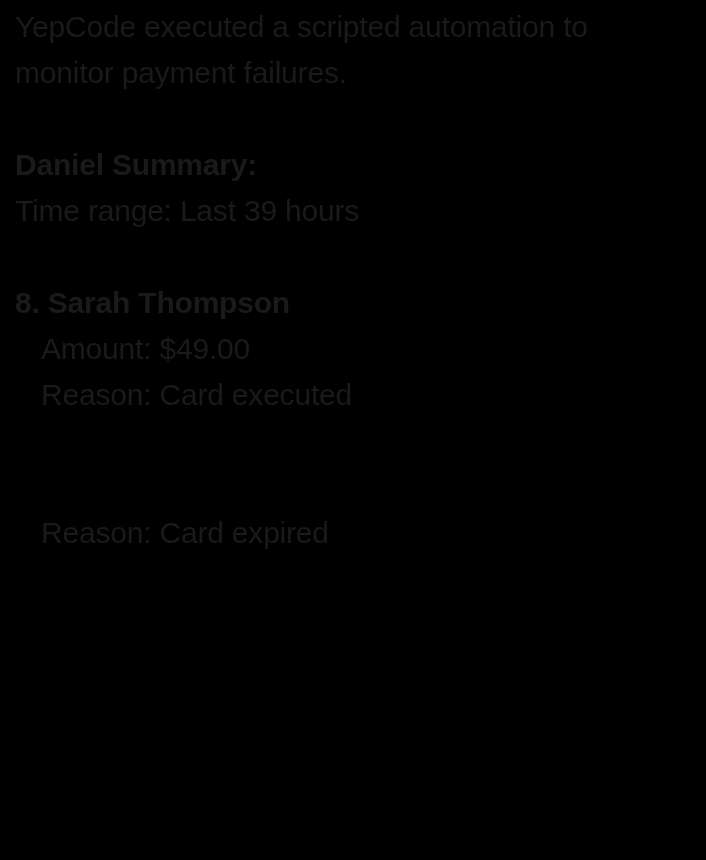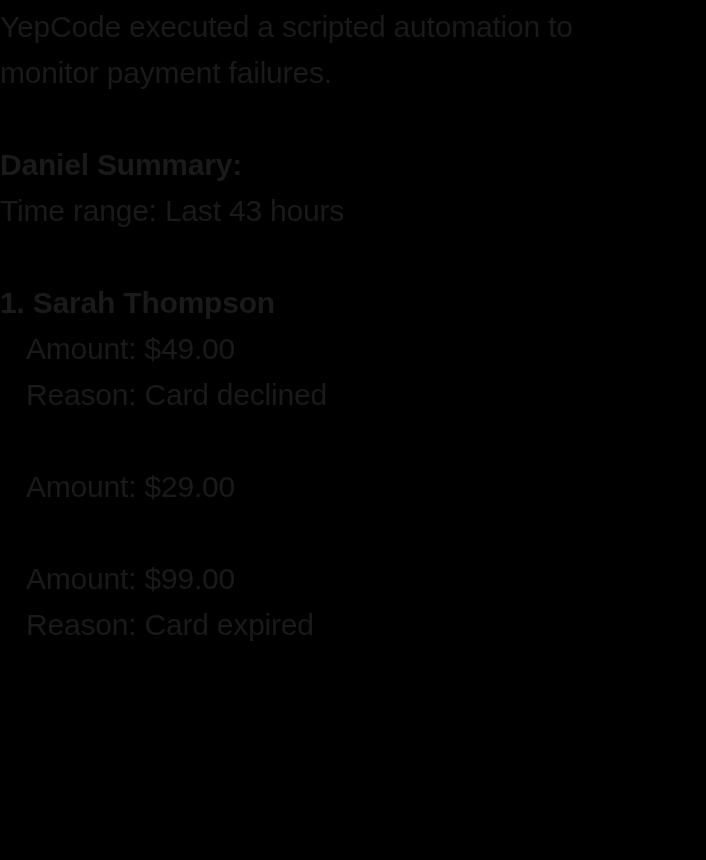--- a/index.html
+++ b/index.html
@@ -12,21 +12,21 @@
     height: 860px;
     overflow: hidden;
     font-family: "Liberation Sans", sans-serif;
   }
   .page {
     position: relative;
     width: 706px;
     height: 860px;
     background: #000000;
     box-sizing: border-box;
-    padding: 4px 0 0 0;
+    padding: 4px 0 0 15px;
   }
   .line {
     color: #1a1a1a;
     font-size: 30px;
     line-height: 46px;
     letter-spacing: -0.2px;
     white-space: pre;
     padding-left: 0px;
   }
   .line.bold {
@@ -49,36 +49,34 @@
 <body>
 
 <div class="page">
 
   <div class="line">YepCode executed a scripted automation to</div>
   <div class="line">monitor payment failures.</div>
 
   <div class="spacer"></div>
 
   <div class="line bold">Daniel Summary:</div>
-  <div class="line">Time range: Last 43 hours</div>
+  <div class="line">Time range: Last 39 hours</div>
 
   <div class="spacer"></div>
 
   <div>
-    <div class="line bold">1. Sarah Thompson</div>
+    <div class="line bold">8. Sarah Thompson</div>
     <div class="line indent"><span class="label">Amount</span><span class="value">: $49.00</span></div>
-    <div class="line indent"><span class="label">Reason</span><span class="value">: Card declined</span></div>
+    <div class="line indent"><span class="label">Reason</span><span class="value">: Card executed</span></div>
   </div>
 
   <div class="spacer"></div>
 
   <div>
-    <div class="line indent"><span class="label">Amount</span><span class="value">: $29.00</span></div>
   </div>
 
   <div class="spacer"></div>
 
   <div>
-    <div class="line indent"><span class="label">Amount</span><span class="value">: $99.00</span></div>
     <div class="line indent"><span class="label">Reason</span><span class="value">: Card expired</span></div>
   </div>
 
 </div>
 
 </body></html>

